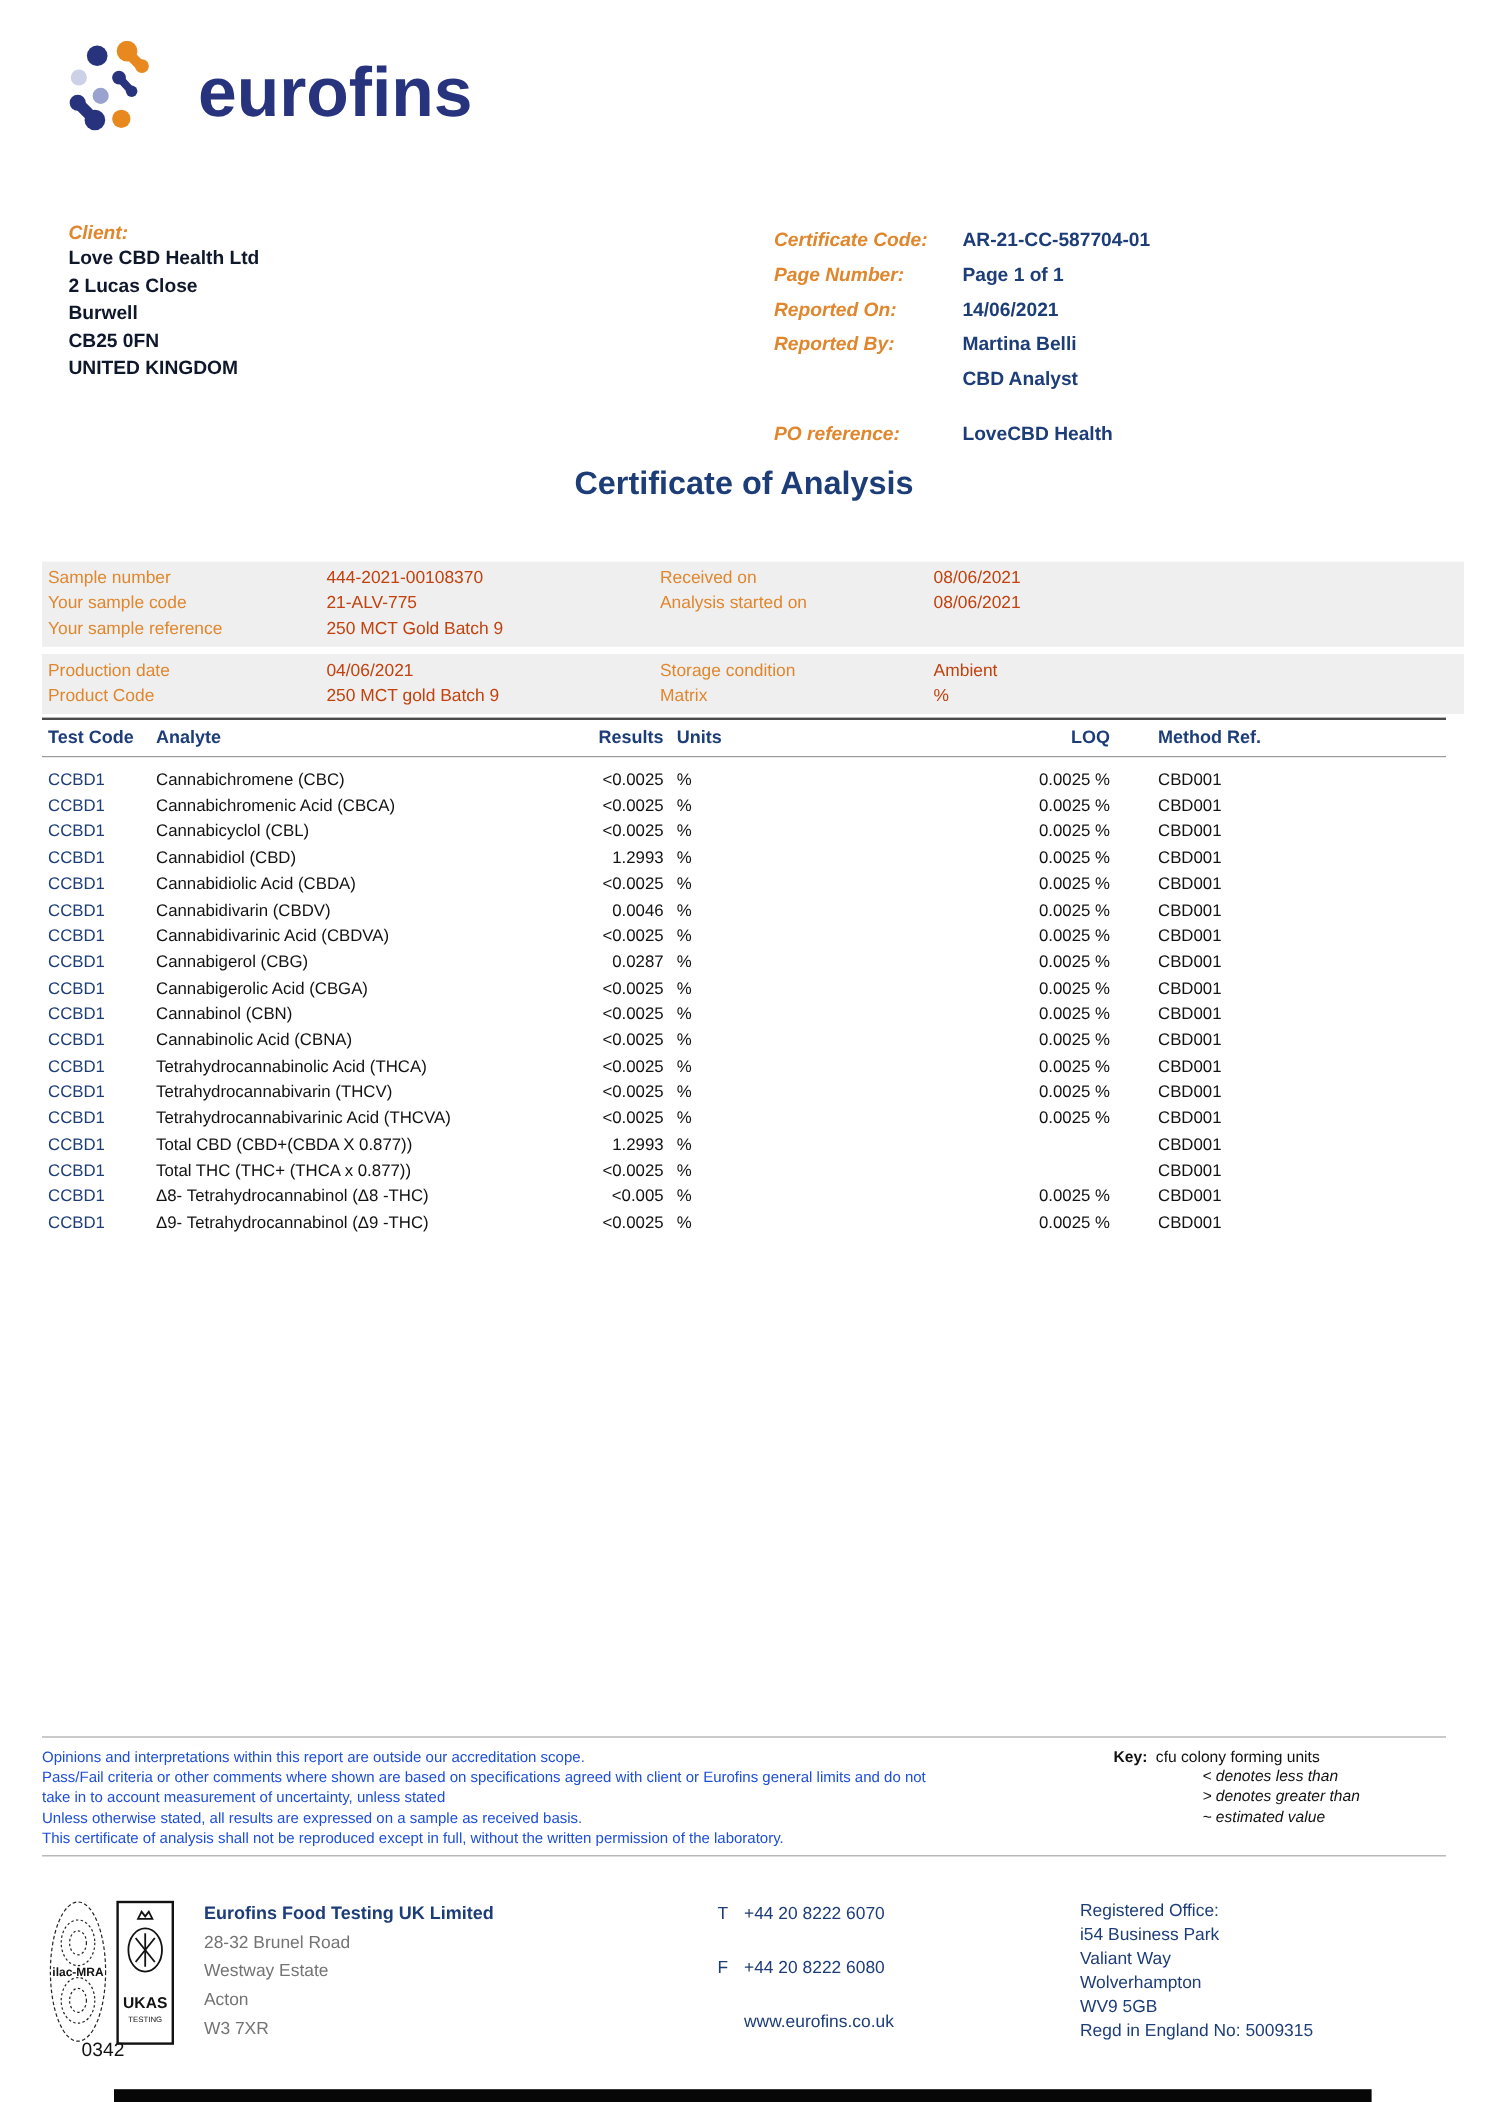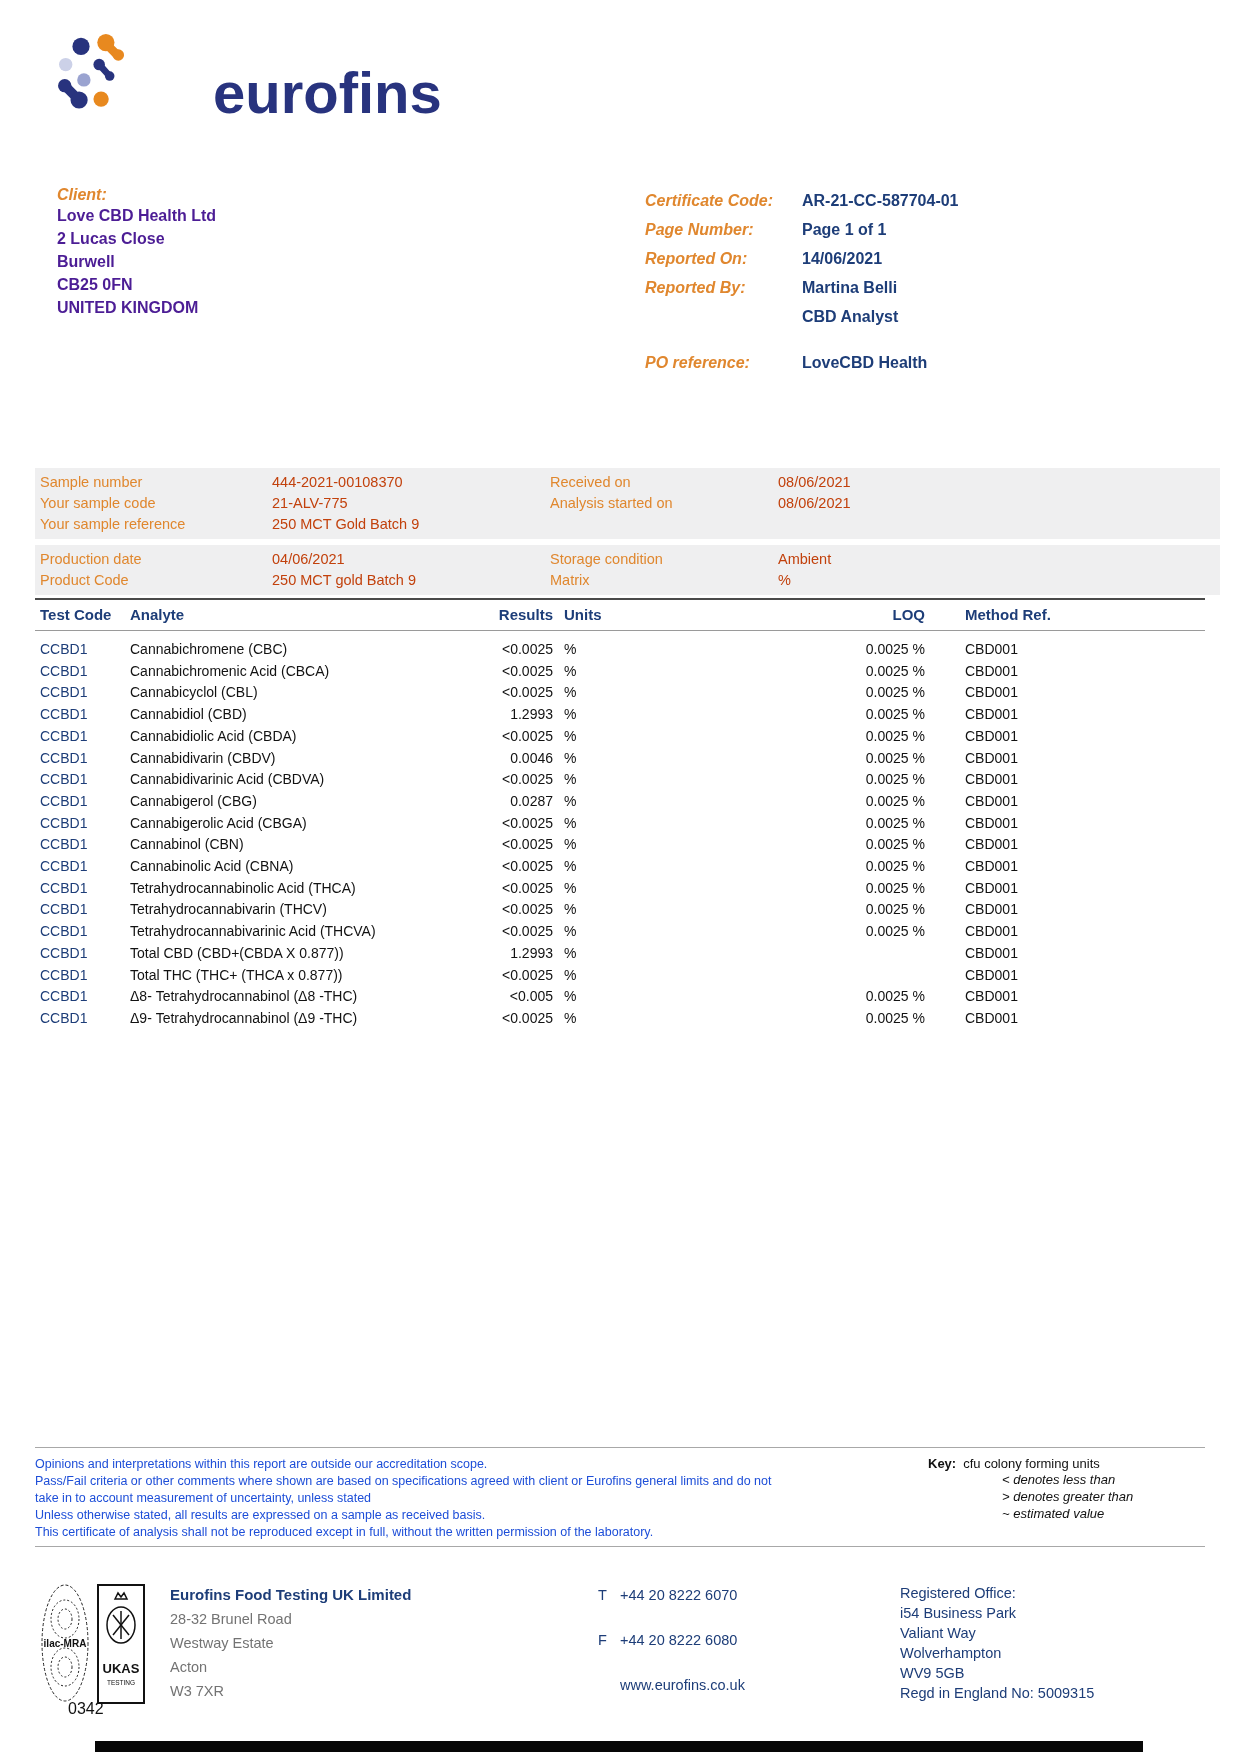--- a/index.html
+++ b/index.html
@@ -6,28 +6,28 @@
   .page{
     position:relative;
     width:1240px;height:1752px;
     background:#ffffff;
     font-family:"Liberation Sans", sans-serif;
     color:#121212;
     overflow:hidden;
     margin:0 auto;
   }
   
-  .logo-row{position:absolute;left:55px;top:34px;display:flex;align-items:flex-end;gap:48px;}
+  .logo-row{position:absolute;left:55px;top:34px;display:flex;align-items:center;}
   .logo-text{font-size:58px;font-weight:bold;color:#28337e;letter-spacing:0px;margin-left:14px;line-height:1;}
   
   .client{position:absolute;left:57px;top:186px;display:flex;flex-direction:column;}
   .lbl{color:#e0872e;font-weight:bold;font-style:italic;font-size:16px;}
   .client .lbl{width:70px;}
   .client-lines{margin-left:0px;}
-  .client-line{color:#4c1d95;font-weight:bold;font-size:16px;line-height:23px;}
+  .client-line{color:#0f172a;font-weight:bold;font-size:16px;line-height:23px;}
   
   .meta{position:absolute;left:645px;top:186px;width:460px;}
   .meta-row{display:grid;grid-template-columns:157px 1fr;line-height:29px;}
   .meta-row .val{color:#1d3d78;font-weight:bold;font-size:16px;}
   .meta-po{margin-top:17px;}
   
   .title{position:absolute;left:0;top:388px;width:100%;margin:0;text-align:center;
          font-size:27px;font-weight:bold;color:#1d3d78;}
   
   .info-block{position:absolute;left:35px;width:1185px;background:#efeff0;padding:4px 0;}
@@ -134,20 +134,21 @@
           <span class="lbl"></span>
           <span class="val">CBD Analyst</span>
         </div>
       </div>
     <div class="meta-row meta-po">
       <span class="lbl">PO reference:</span>
       <span class="val">LoveCBD Health</span>
     </div>
   </section>
 
+  <h1 class="title">Certificate of Analysis</h1>
 
   <section class="info-block sample">
 
       <div class="info-row">
         <span class="ilbl">Sample number</span>
         <span class="ival">444-2021-00108370</span>
         <span class="ilbl">Received on</span>
         <span class="ival">08/06/2021</span>
       </div>
 

